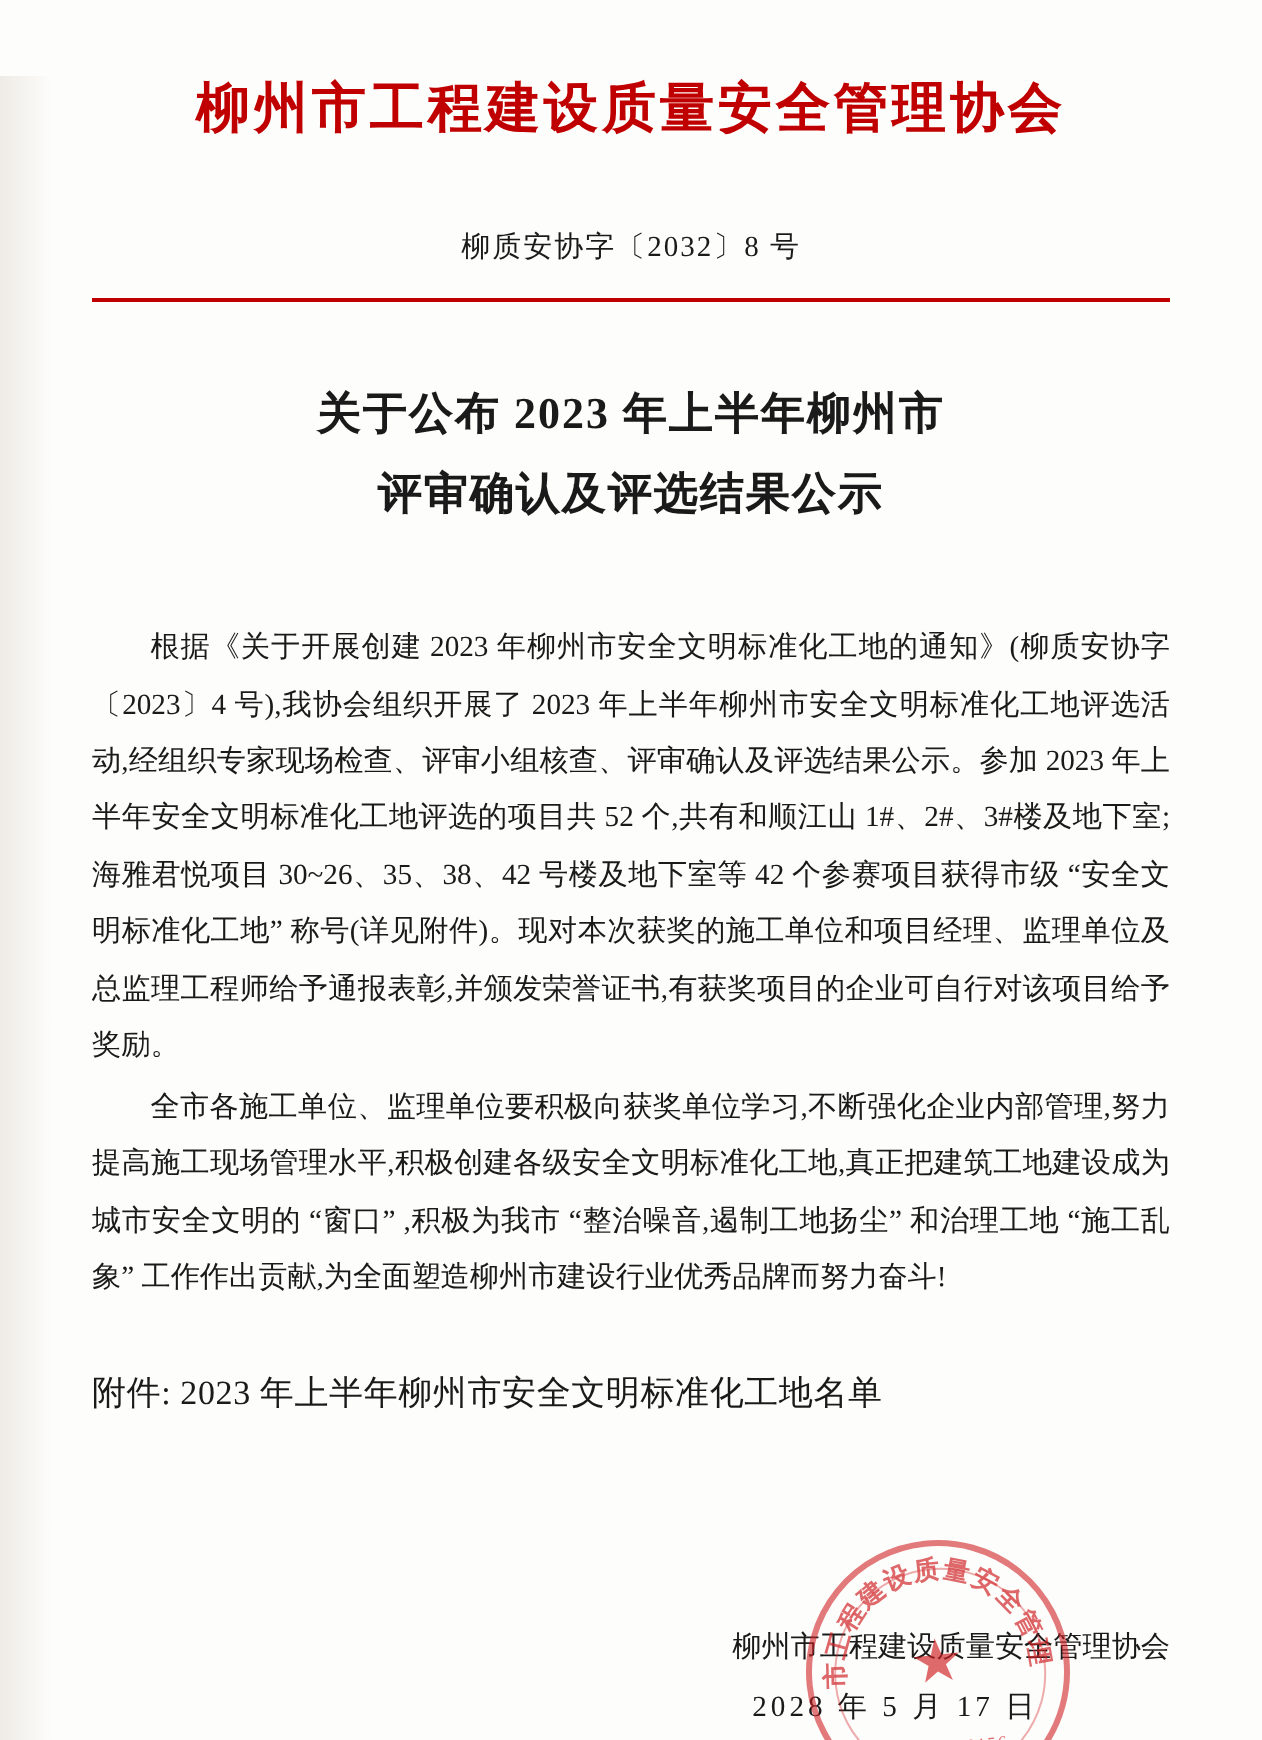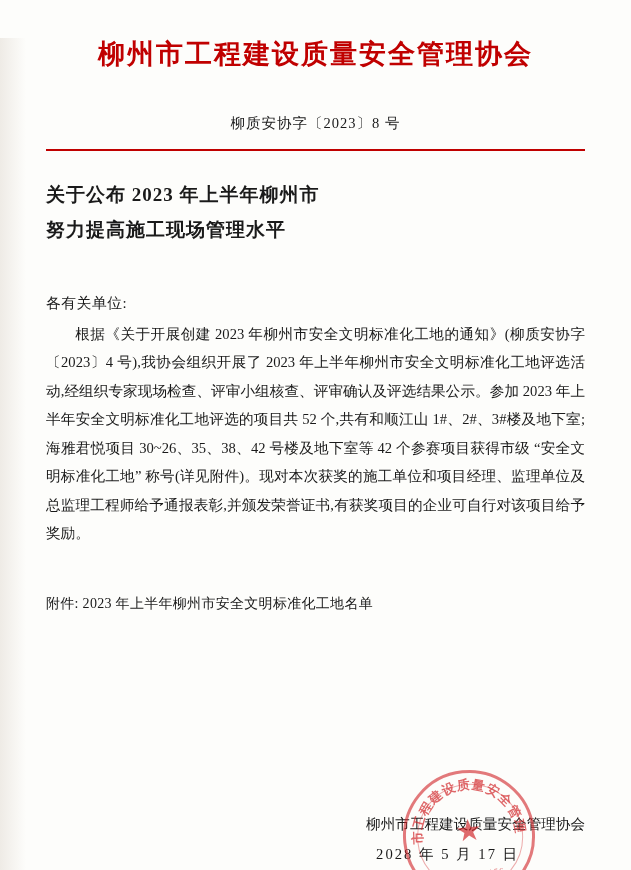--- a/index.html
+++ b/index.html
@@ -46,46 +46,46 @@
     font-size: 14.5px;
     margin-top: 42px;
     letter-spacing: 1px;
   }
   .red-rule {
     height: 2px;
     background: #c00000;
     margin: 16px 0 0 0;
   }
   .doc-title {
-    text-align: left;
+    text-align: center;
     font-weight: bold;
-    font-size: 19px;
+    font-size: 22px;
     letter-spacing: 1px;
-    margin-top: 26px;
+    margin-top: 36px;
     line-height: 1.85;
   }
   .body-text {
     margin-top: 42px;
     font-size: 14.6px;
     line-height: 1.95;
     text-align: justify;
     text-justify: inter-ideograph;
   }
   .salutation {
     font-size: 14.8px;
     margin-bottom: 2px;
     letter-spacing: 0.5px;
   }
   .para {
     text-indent: 2em;
     margin: 0 0 2px 0;
   }
   .attachment {
-    margin-top: 42px;
-    font-size: 14px;
+    margin-top: 26px;
+    font-size: 17px;
     text-indent: 0;
     letter-spacing: 0.3px;
   }
   .sign-block {
     position: absolute;
     right: 46px;
     bottom: 38px;
     text-align: left;
     font-size: 14.6px;
     line-height: 2.1;
@@ -153,32 +153,32 @@
   }
 </style>
 </head>
 <body>
 
 <div class="page">
   <div class="scan-tint"></div>
 
   <div class="org-title">柳州市工程建设质量安全管理协会</div>
 
-  <div class="doc-number">柳质安协字〔2023〕8 号</div>
+  <div class="doc-number">柳质安协字〔2032〕8 号</div>
 
   <div class="red-rule"></div>
 
   <div class="doc-title">
     <div>关于公布 2023 年上半年柳州市</div>
-    <div>努力提高施工现场管理水平</div>
+    <div>评审确认及评选结果公示</div>
   </div>
 
   <div class="body-text">
-    <div class="salutation">各有关单位:</div>
     <p class="para">根据《关于开展创建 2023 年柳州市安全文明标准化工地的通知》(柳质安协字〔2023〕4 号),我协会组织开展了 2023 年上半年柳州市安全文明标准化工地评选活动,经组织专家现场检查、评审小组核查、评审确认及评选结果公示。参加 2023 年上半年安全文明标准化工地评选的项目共 52 个,共有和顺江山 1#、2#、3#楼及地下室;海雅君悦项目 30~26、35、38、42 号楼及地下室等 42 个参赛项目获得市级 “安全文明标准化工地” 称号(详见附件)。现对本次获奖的施工单位和项目经理、监理单位及总监理工程师给予通报表彰,并颁发荣誉证书,有获奖项目的企业可自行对该项目给予奖励。</p>
+    <p class="para">全市各施工单位、监理单位要积极向获奖单位学习,不断强化企业内部管理,努力提高施工现场管理水平,积极创建各级安全文明标准化工地,真正把建筑工地建设成为城市安全文明的 “窗口” ,积极为我市 “整治噪音,遏制工地扬尘” 和治理工地 “施工乱象” 工作作出贡献,为全面塑造柳州市建设行业优秀品牌而努力奋斗!</p>
     <div class="attachment">附件: 2023 年上半年柳州市安全文明标准化工地名单</div>
   </div>
 
   <div class="sign-block">
     <div class="sign-line">柳州市工程建设质量安全管理协会</div>
     <div class="sign-line sign-date">2028 年 5 月 17 日</div>
   </div>
 
   <div class="seal">
     <div class="seal-inner"></div>

